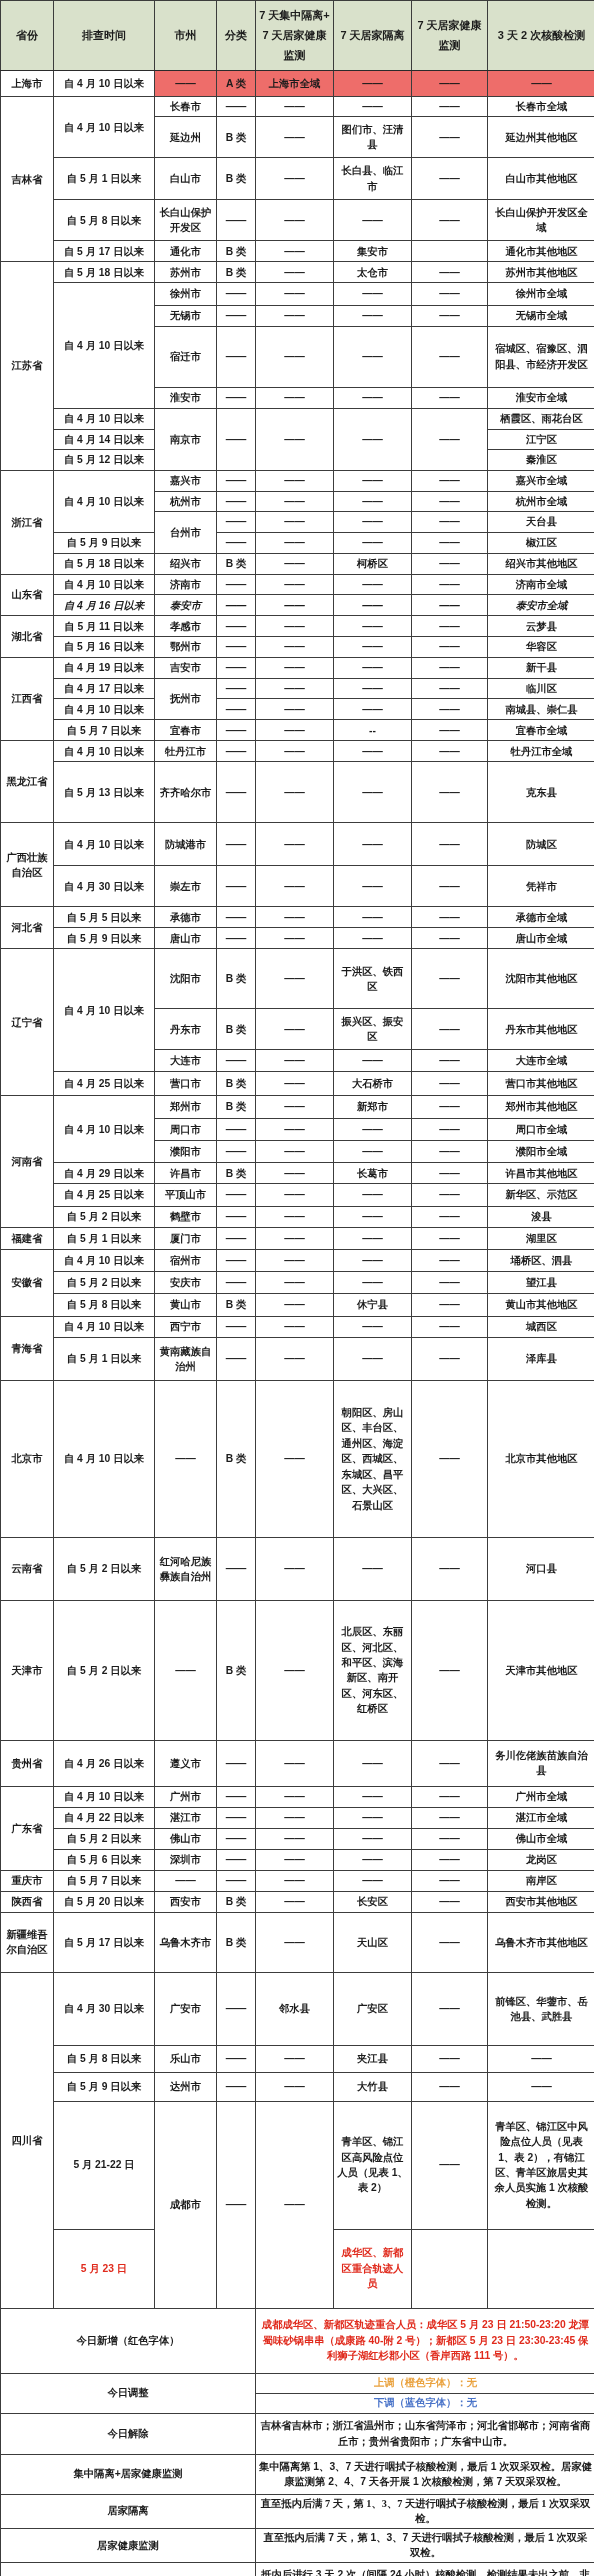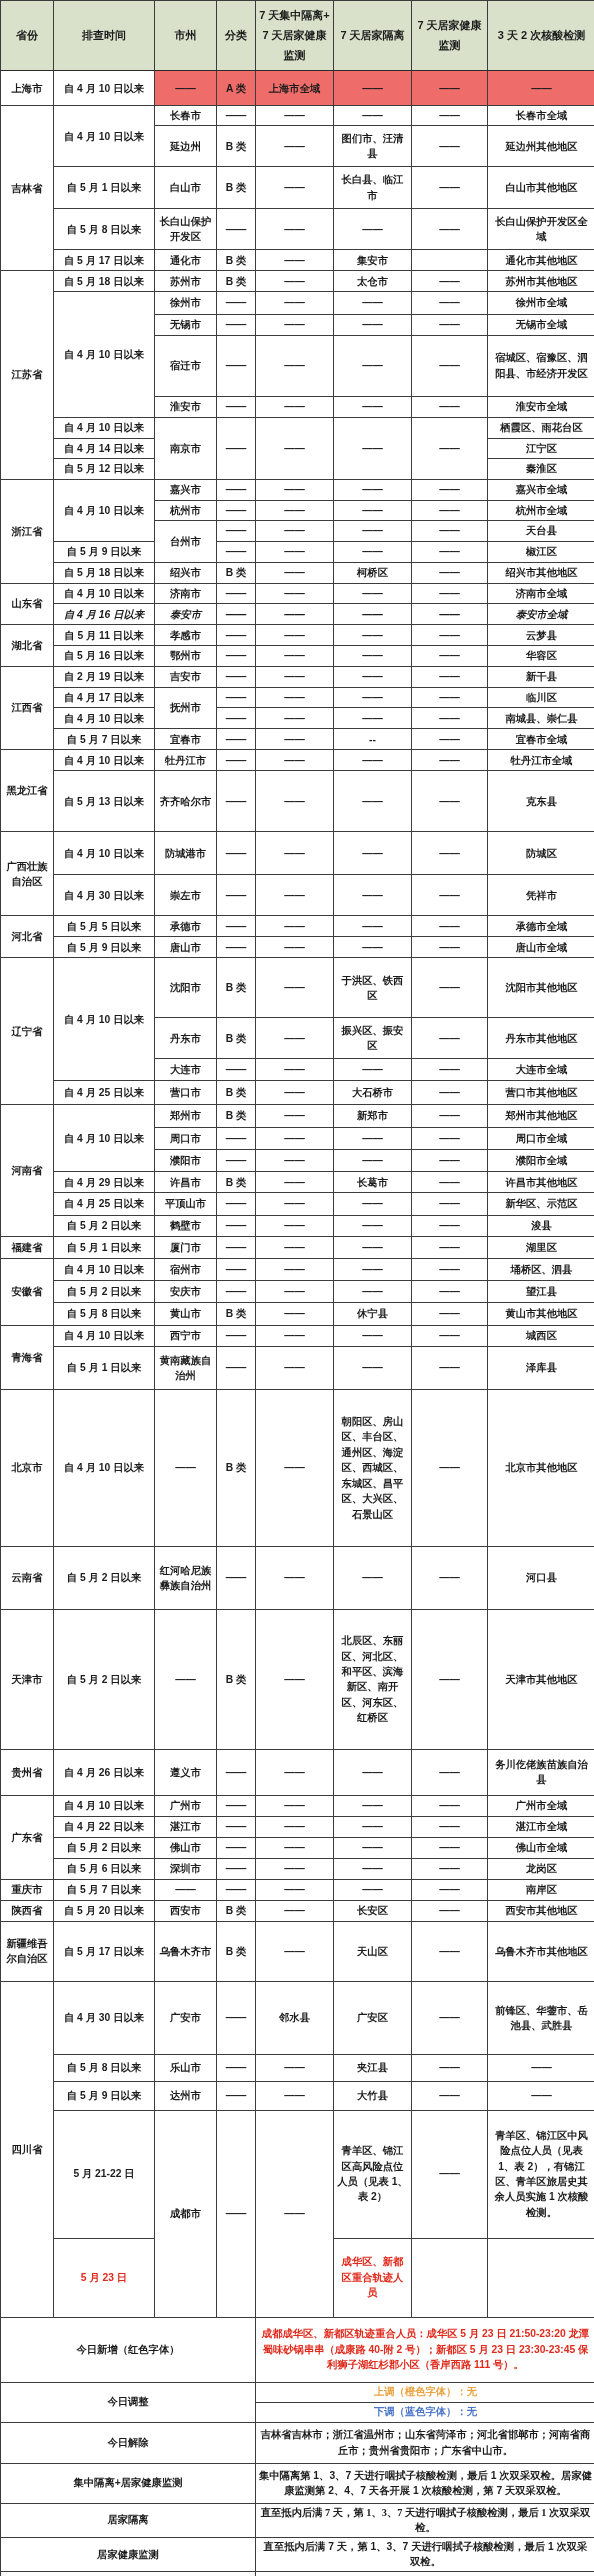--- a/index.html
+++ b/index.html
@@ -39,21 +39,21 @@
         <th>排查时间</th>
         <th>市州</th>
         <th>分类</th>
         <th>7 天集中隔离+7 天居家健康监测</th>
         <th>7 天居家隔离</th>
         <th>7 天居家健康监测</th>
         <th>3 天 2 次核酸检测</th>
       </tr>
   </thead>
   <tbody id="table-body">
-      <tr class="sep" style="height: 35px;">
+      <tr class="sep" style="height: 26px;">
         <td>上海市</td>
         <td>自 4 月 10 日以来</td>
         <td class="rb">——</td>
         <td class="rb">A 类</td>
         <td class="rb">上海市全域</td>
         <td class="rb">——</td>
         <td class="rb">——</td>
         <td class="rb">——</td>
       </tr>
       <tr class="sep" style="height: 20px;">
@@ -237,21 +237,21 @@
         <td>自 5 月 16 日以来</td>
         <td>鄂州市</td>
         <td>——</td>
         <td>——</td>
         <td>——</td>
         <td>——</td>
         <td>华容区</td>
       </tr>
       <tr class="sep" style="height: 21px;">
         <td rowspan="4">江西省</td>
-        <td>自 2 月 19 日以来</td>
+        <td>自 4 月 19 日以来</td>
         <td>吉安市</td>
         <td>——</td>
         <td>——</td>
         <td>——</td>
         <td>——</td>
         <td>新干县</td>
       </tr>
       <tr style="height: 20.7px;">
         <td>自 4 月 17 日以来</td>
         <td rowspan="2">抚州市</td>

